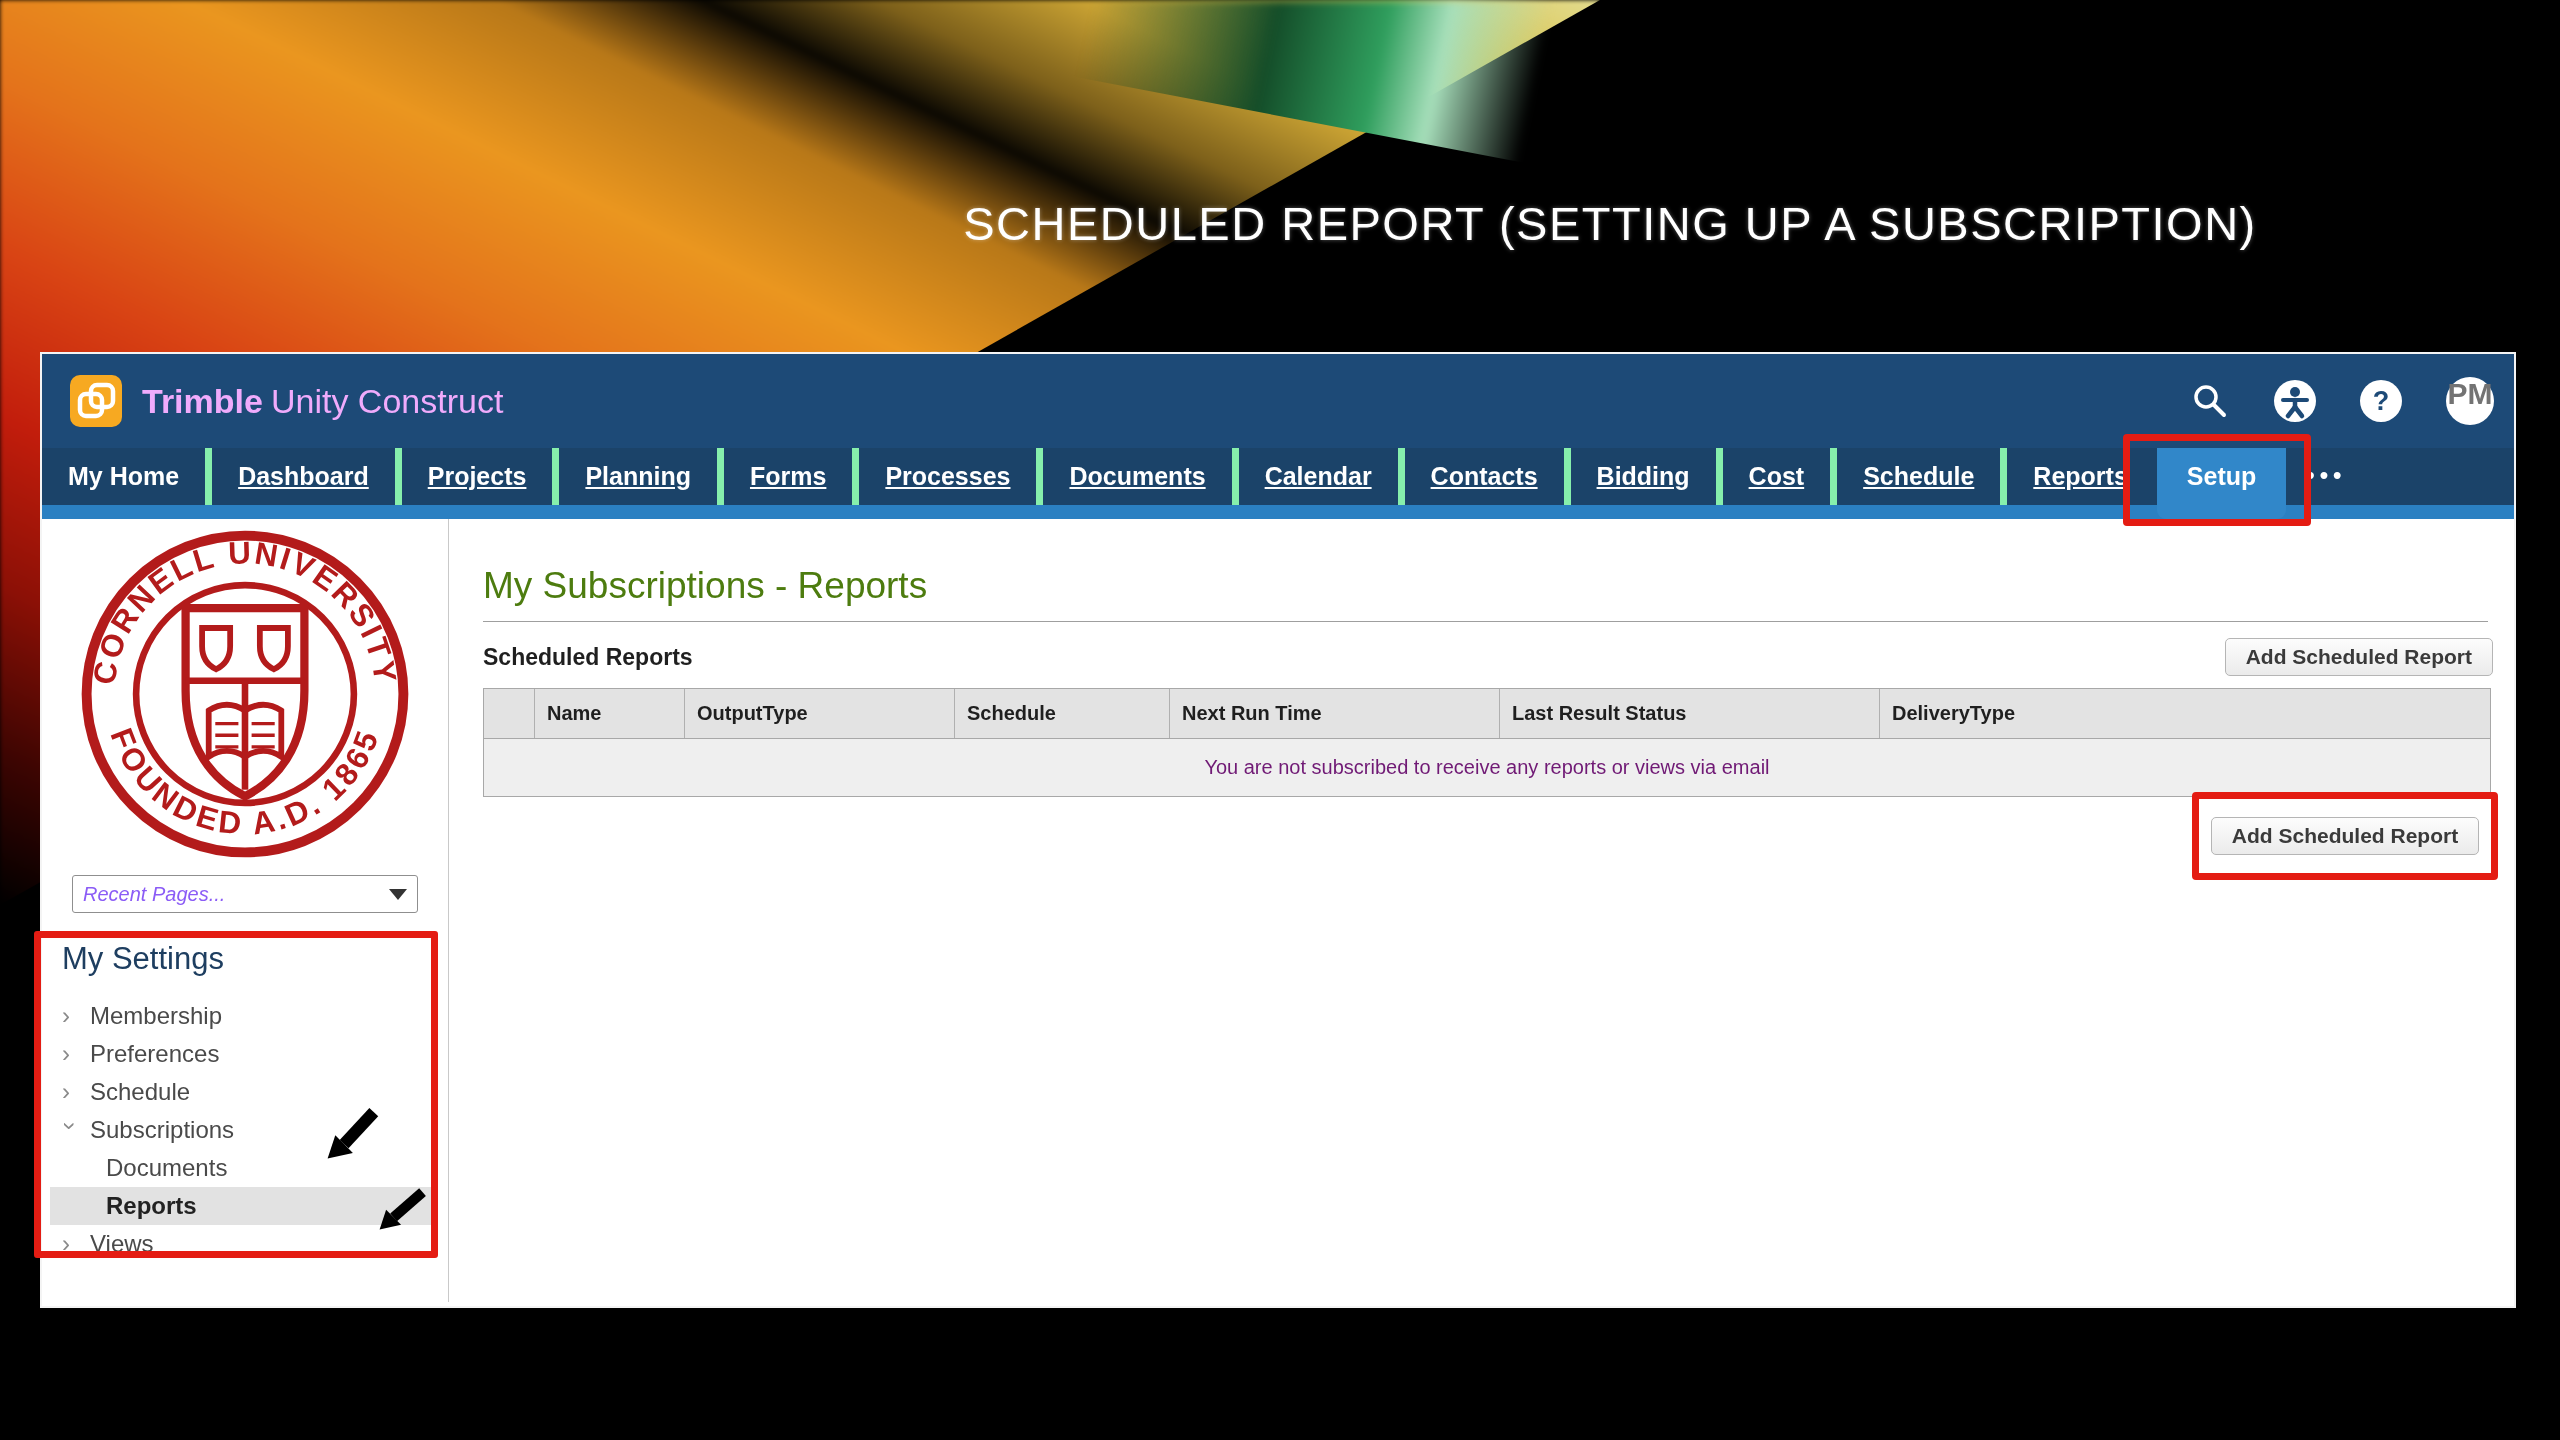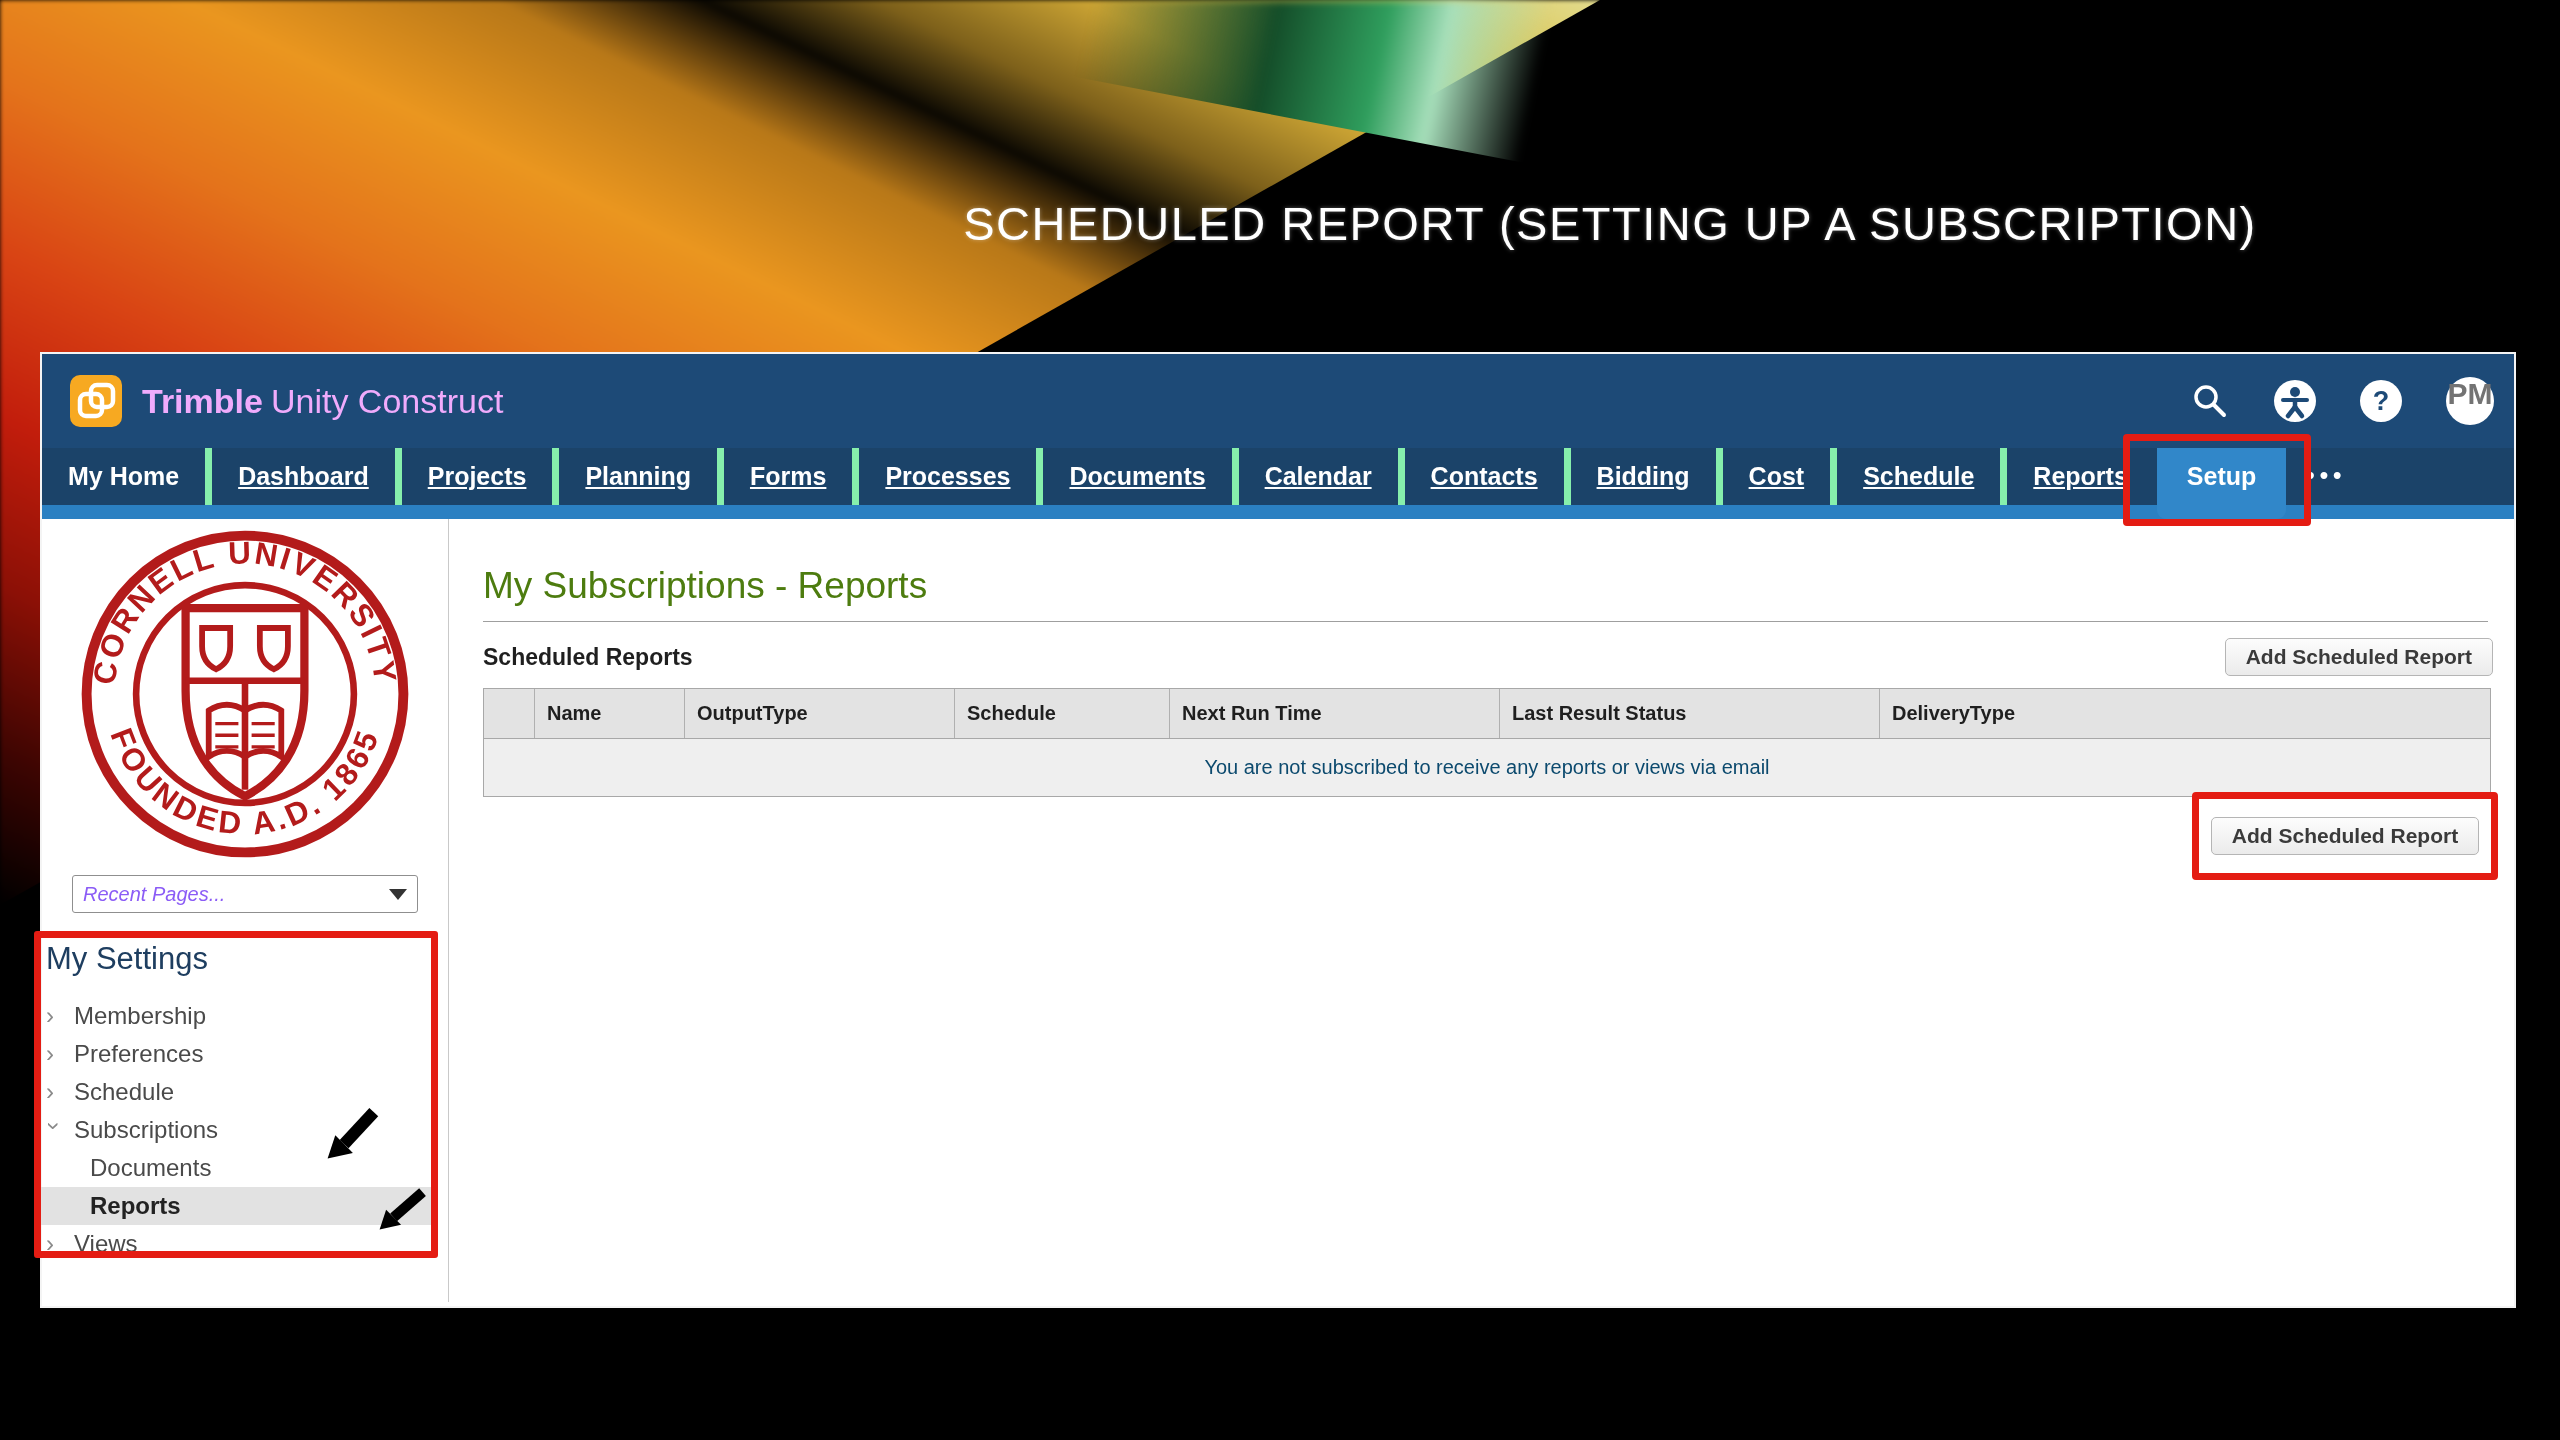--- a/index.html
+++ b/index.html
@@ -55,21 +55,21 @@
   
   .app-body{display:flex;height:783px;}
   .sidebar{position:relative;width:406px;border-right:1px solid #c9c9c9;box-sizing:content-box;}
   .seal-wrap{margin:10px auto 0;width:330px;height:330px;}
   .recent-box{margin:16px auto 0;width:346px;height:38px;border:1px solid #8f8f8f;border-radius:3px;
     background:#fff;display:flex;align-items:center;justify-content:space-between;
     padding:0 10px;box-sizing:border-box;cursor:pointer;}
   .recent-ph{font-style:italic;color:#8b5cf6;font-size:20px;text-align:right;}
   .caret{width:0;height:0;border-left:9px solid transparent;border-right:9px solid transparent;
     border-top:11px solid #333;}
-  .settings{margin-top:28px;padding-left:4px;}
+  .settings{margin-top:28px;padding-left:20px;}
   .settings h2{margin:0 0 20px 0;font-size:31px;font-weight:400;color:#1e3e60;}
   .set-list{list-style:none;margin:0;padding:0;font-size:24px;color:#4a4a4a;}
   .set-list li{height:38px;display:flex;align-items:center;gap:12px;cursor:pointer;}
   .chev{display:inline-block;width:16px;color:#8a8a8a;font-size:24px;line-height:24px;}
   .chev.down{transform:rotate(90deg);}
   .child{padding-left:44px;}
   .selected{background:#e2e2e2;font-weight:700;color:#222;margin-left:-12px;margin-right:14px;}
   .selected .lbl{padding-left:12px;}
   .settings-redbox{position:absolute;left:-8px;top:412px;width:404px;height:327px;
     border:7px solid #e41c13;border-radius:3px;box-sizing:border-box;pointer-events:none;}
@@ -85,21 +85,21 @@
     padding:0 20px;height:38px;cursor:pointer;white-space:nowrap;}
   .btn-top{position:absolute;top:119px;right:21px;}
   .tbl{margin-top:17px;width:2008px;border:1px solid #a8a8a8;box-sizing:border-box;}
   .thead{display:flex;height:49px;background:#e3e3e3;border-bottom:1px solid #a8a8a8;
     font-weight:700;font-size:20px;color:#1f1f1f;justify-content:flex-end;}
   .th{line-height:49px;padding-left:12px;box-sizing:border-box;overflow:hidden;cursor:pointer;}
   .th + .th{border-left:1px solid #b0b0b0;}
   .c0{width:50px;cursor:default;} .c1{width:150px;} .c2{width:270px;} .c3{width:215px;}
   .c4{width:330px;} .c5{width:320px;} .c6{width:380px;} .c7{flex:1;}
   .trow{height:57px;background:#efefef;display:flex;align-items:center;justify-content:center;
-    font-size:20px;color:#0c4a6e;}
+    font-size:20px;color:#701a75;}
   .btn-wrap{position:absolute;top:273px;left:1743px;width:306px;height:88px;
     border:7px solid #e41c13;border-radius:4px;box-sizing:border-box;
     display:flex;align-items:center;justify-content:center;}
 </style>
 </head>
 <body>
 
 <div class="slide">
 
   <div class="swoosh"></div>

